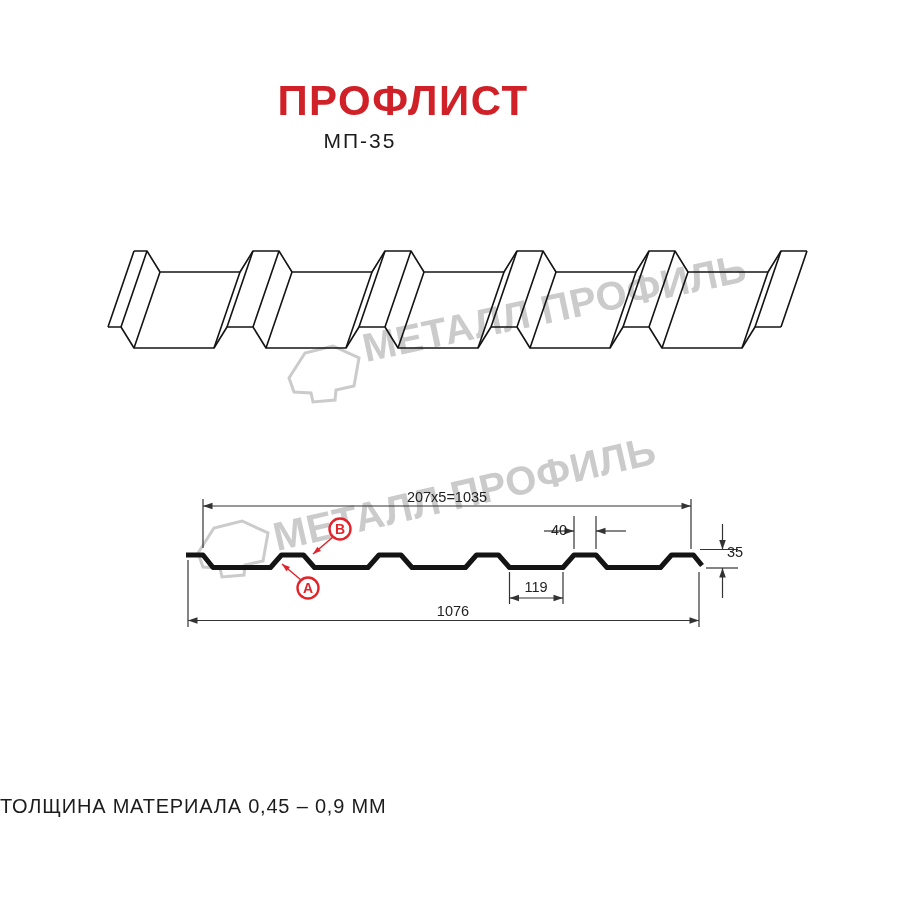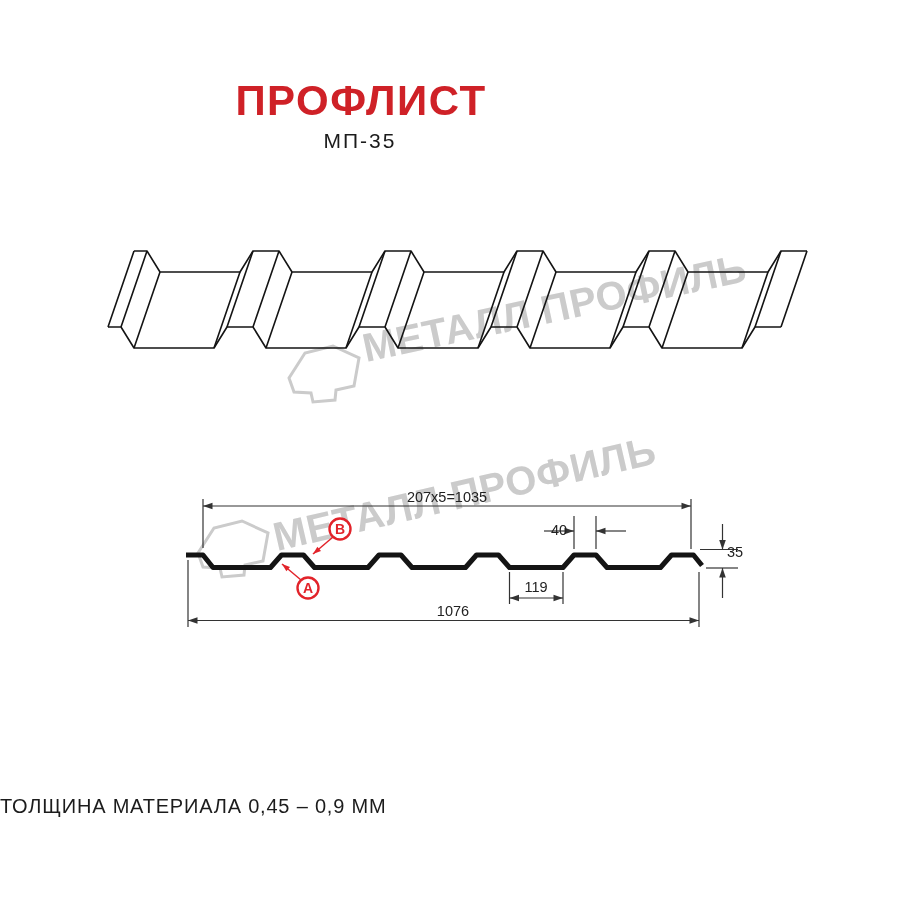--- a/index.html
+++ b/index.html
@@ -1,19 +1,19 @@
 <!DOCTYPE html>
 <html><head>
 <meta charset="utf-8">
 <style>
   html,body{margin:0;padding:0;background:#fff;}
   .page{position:relative;width:900px;height:900px;background:#fff;overflow:hidden;
         font-family:"Liberation Sans",sans-serif;}
   .title{position:absolute;left:0;top:80px;width:722px;text-align:center;
-         font-size:42px;font-weight:700;letter-spacing:1.5px;line-height:1;}
+         font-size:42px;font-weight:700;letter-spacing:1.5px;line-height:1;padding-left:42px;}
   .subtitle{position:absolute;left:0;top:130px;width:720px;text-align:center;
          font-size:21px;font-weight:400;letter-spacing:2px;color:#1b1b1b;line-height:1;}
   .footer{position:absolute;left:0;top:796px;width:900px;text-align:left;
          font-size:20px;font-weight:400;letter-spacing:0.8px;color:#1c1c1c;line-height:1;}
   svg{position:absolute;left:0;top:0;}
   .dim-label{font-family:"Liberation Sans",sans-serif;font-size:14.5px;fill:#222;}
   .marker-letter{font-family:"Liberation Sans",sans-serif;font-size:14px;font-weight:700;}
   .wm-text{font-family:"Liberation Sans",sans-serif;font-size:40px;font-weight:700;letter-spacing:0.5px;}
 </style>
 </head>

